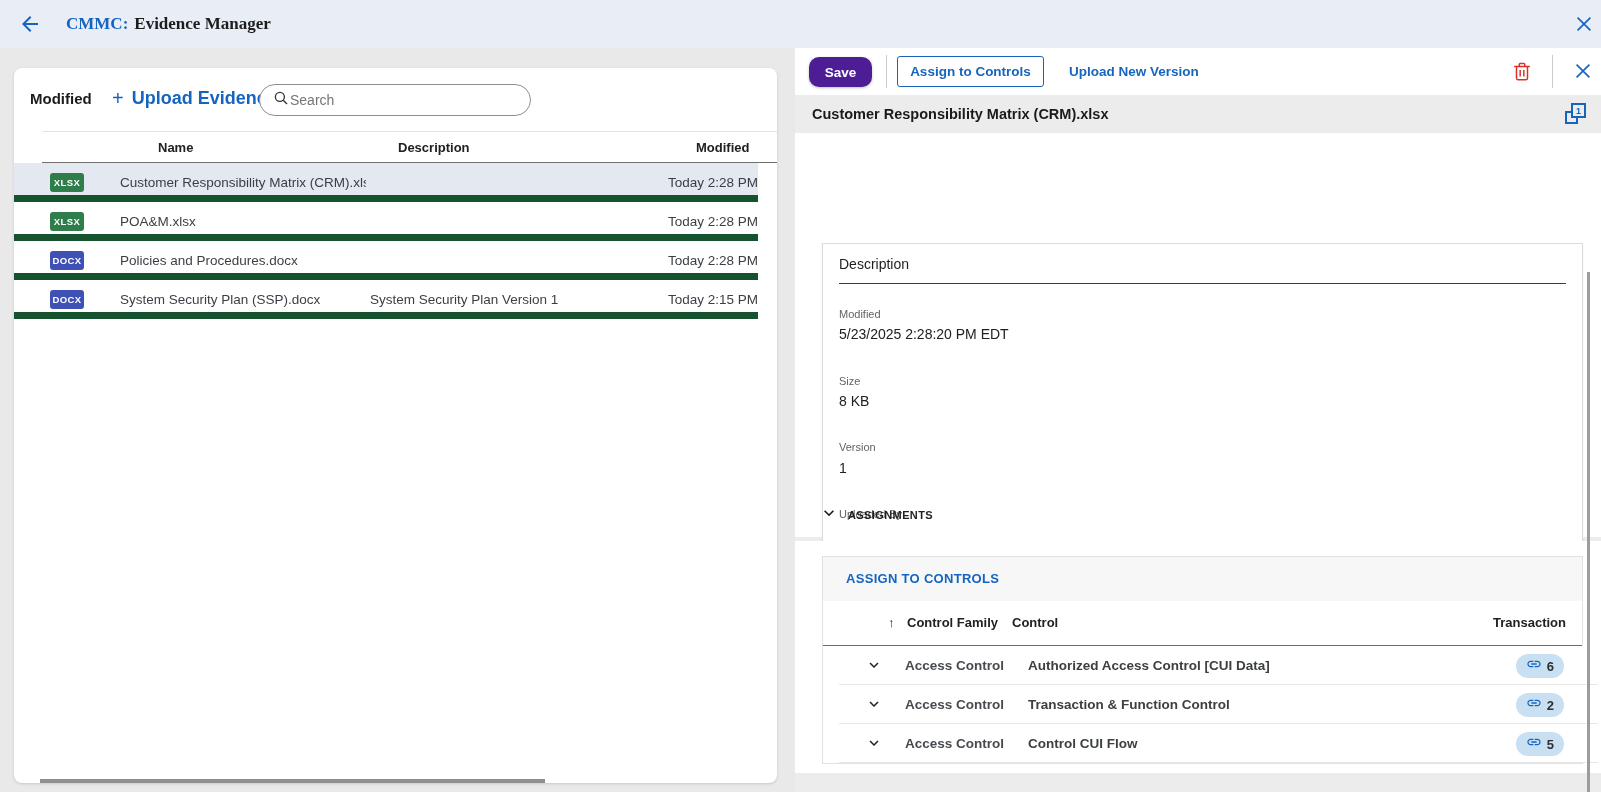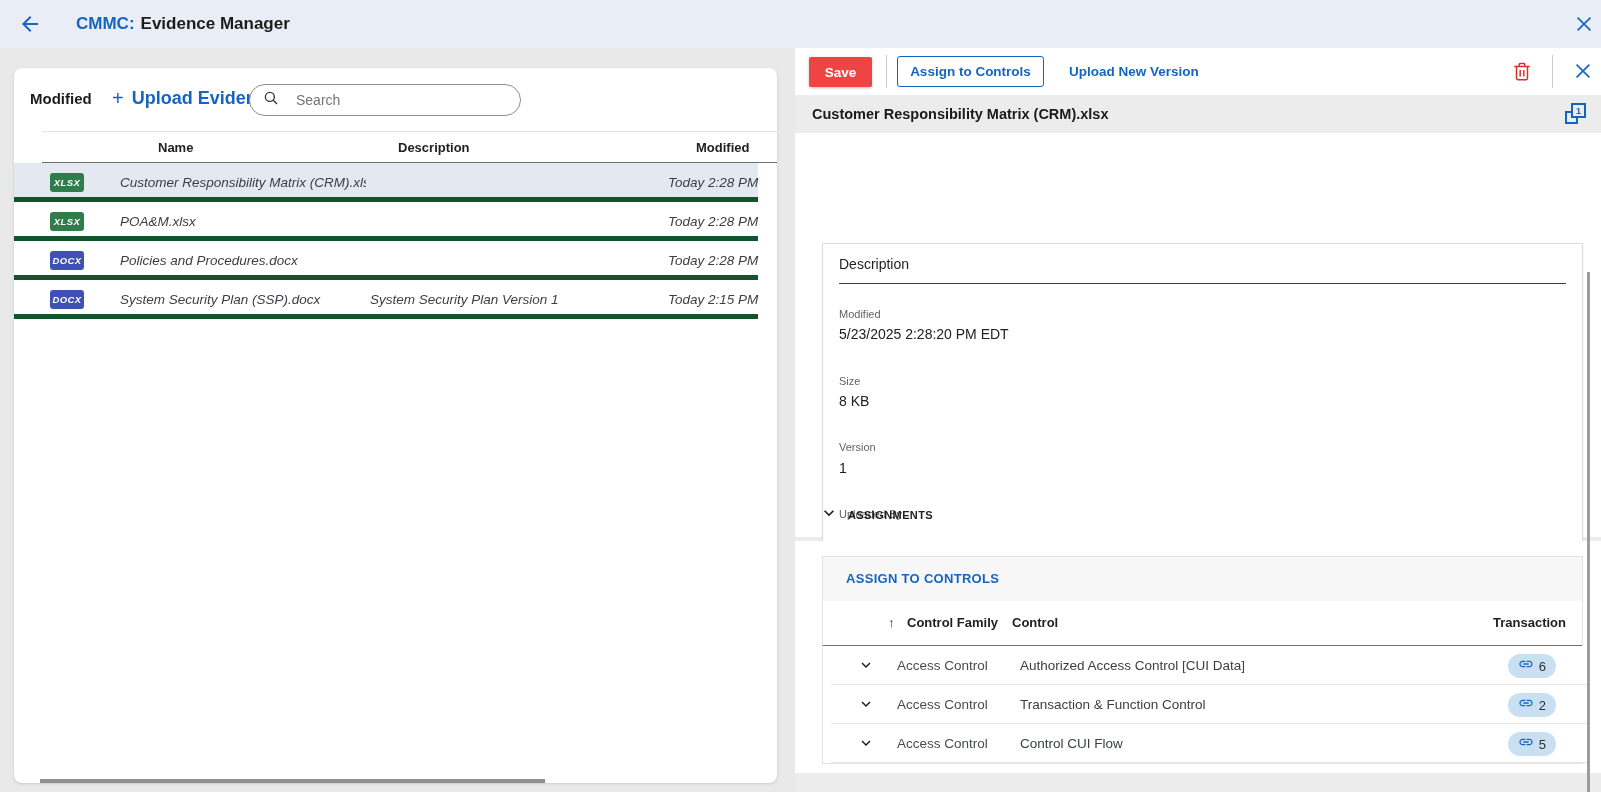--- a/index.html
+++ b/index.html
@@ -11,53 +11,53 @@
     overflow:hidden;
     color:#202124;
   }
 
   
   .app-header{
     position:absolute; left:0; top:0; width:1601px; height:48px;
     background:#e8edf6; display:flex; align-items:center;
   }
   .back-btn{ position:absolute; left:18px; top:12px; width:24px; height:24px; cursor:pointer; }
-  .app-title{ position:absolute; left:76px; top:0; line-height:48px; font-size:17px; font-weight:bold; white-space:nowrap;}
+  .app-title{ position:absolute; left:66px; top:0; line-height:48px; font-size:17px; font-weight:bold; white-space:nowrap;font-family:Liberation Serif, serif;}
   .app-title .prefix{ color:#1565c0; }
   .app-title .main{ color:#1d1d1d; margin-left:6px; }
   .header-close{ position:absolute; left:1573px; top:13px; width:22px; height:22px; cursor:pointer; }
 
   
   .evidence-card{
     position:absolute; left:14px; top:68px; width:763px; height:715px;
     background:#fff; border-radius:8px; box-shadow:0 1px 3px rgba(0,0,0,.14);
     overflow:hidden;
   }
   .evidence-title{ position:absolute; left:16px; top:22px; font-size:15px; font-weight:bold; color:#1c1c1c; }
   .upload-btn{ position:absolute; left:98px; top:15px; height:30px; display:flex; align-items:center; gap:8px; cursor:pointer; background:none; border:none; }
   .upload-btn .plus{ font-size:20px; color:#1565c0; font-weight:normal; line-height:28px; }
   .upload-btn .lbl{ font-size:18px; font-weight:bold; color:#1565c0; }
   .search-box{
-    position:absolute; left:235px; top:16px; width:272px; height:32px;
+    position:absolute; left:245px; top:16px; width:272px; height:32px;
     border:1px solid #8e8e8e; border-radius:16px; background:#fff;
-    display:flex; align-items:center; padding:0 12px; gap:16px;
+    display:flex; align-items:center; padding:0 12px; gap:0;
   }
   .search-box input{ border:none; outline:none; flex:1; font-size:14px; font-family:inherit; color:#202124; background:transparent; }
   .search-box input::placeholder{ color:#757575; }
 
   .file-table-head{
     position:absolute; left:0; top:63px; width:744px; height:32px;
     border-top:1px solid #e3e3e3; border-bottom:1px solid #6f6f6f; background:#fff;margin-left:28px;
   }
   .file-table-head .cell, .file-row .cell{ position:absolute; top:0; line-height:31px; white-space:nowrap; overflow:hidden; }
   .file-table-head .cell{ font-size:13px; font-weight:bold; color:#202124; }
   .sort-arrow{ font-size:13px; font-weight:bold; color:#202124; }
   .file-row{
     position:absolute; left:0; width:744px; height:39px;
-    border-bottom:5px solid #14532d; background:#fff; cursor:pointer;font-style:italic;
+    border-bottom:7px solid #14532d; background:#fff; cursor:pointer;
   }
   .file-row .cell{ line-height:39px; font-size:13.5px; color:#3b3f44; }
   .file-row.selected{ background:#e3e8f1; }
   .type-badge{
     position:absolute; left:36px; top:10px; width:34px; height:19px; border-radius:3px;
     color:#fff; font-size:9.5px; font-weight:bold; letter-spacing:.4px;
     display:flex; align-items:center; justify-content:center;
   }
   .type-badge.xlsx{ background:#2e7d4b; }
   .type-badge.docx{ background:#3f51b5; }
@@ -65,22 +65,22 @@
   .col-name-h{ left:116px; }
   .col-desc{ left:356px; width:285px; }
   .col-mod{ left:654px; width:140px; }
   .hscroll-thumb{ position:absolute; left:26px; top:711px; width:505px; height:4px; background:#8f8f8f; cursor:grab; }
 
   
   .detail-panel{ position:absolute; left:795px; top:48px; width:806px; height:744px; background:#ececec; }
   .toolbar{ position:absolute; left:0; top:0; width:806px; height:47px; background:#fff; }
   .save-btn{
     position:absolute; left:14px; top:9px; width:63px; height:30px;
-    background:#ef4444; color:#fff; font-size:13.5px; font-weight:bold;
-    border:none; border-radius:2px; box-shadow:0 1px 3px rgba(0,0,0,.25); cursor:pointer; font-family:inherit;
+    background:#4c1d95; color:#fff; font-size:13.5px; font-weight:bold;
+    border:none; border-radius:10px; box-shadow:0 1px 3px rgba(0,0,0,.25); cursor:pointer; font-family:inherit;
   }
   .toolbar-divider{ position:absolute; top:7px; width:1px; height:33px; background:#cbcbcb; }
   .assign-btn{
     position:absolute; left:102px; top:8px; width:147px; height:31px;
     background:#fff; color:#1565c0; font-size:13.5px; font-weight:bold;
     border:1px solid #1565c0; border-radius:3px; cursor:pointer; font-family:inherit;
   }
   .upload-version-btn{
     position:absolute; left:262px; top:8px; height:31px; padding:0 12px;
     background:none; border:none; color:#1565c0; font-size:13.5px; font-weight:bold; cursor:pointer; font-family:inherit;
@@ -119,21 +119,21 @@
     position:absolute; left:27px; top:508px; width:761px; height:208px;
     background:#fff; border:1px solid #e2e2e2;
   }
   .assign-strip{ position:absolute; left:0; top:0; width:759px; height:44px; background:#f7f7f7; }
   .assign-link{
     position:absolute; left:23px; top:0; line-height:44px; font-size:13px; font-weight:bold;
     color:#1565c0; letter-spacing:.3px; background:none; border:none; cursor:pointer; font-family:inherit;
   }
   .ctrl-head{ position:absolute; left:0; top:44px; width:759px; height:45px; border-bottom:1px solid #6f6f6f; background:#fff; }
   .ctrl-head .cell{ position:absolute; top:0; line-height:44px; font-size:13px; font-weight:bold; color:#202124; white-space:nowrap; }
-  .ctrl-row{ position:absolute; left:8px; width:759px; height:39px; border-bottom:1px solid #e7e7e7; background:#fff; }
+  .ctrl-row{ position:absolute; left:16px; width:759px; height:39px; border-bottom:1px solid #e7e7e7; background:#fff;font-weight:bold; }
   .ctrl-row .cell{ position:absolute; top:0; line-height:39px; font-size:13.5px; white-space:nowrap; }
   .ctrl-row .chev{ position:absolute; left:26px; top:10px; width:18px; height:18px; cursor:pointer; }
   .c-family{ left:66px; color:#474b50; }
   .c-family-h{ left:84px; }
   .c-control{ left:189px; color:#3c4043; }
   .c-objectives-h{ right:16px; }
   .obj-pill{
     position:absolute; right:34px; top:8px; height:24px; border-radius:12px;
     background:#c9e0f2; display:flex; align-items:center; gap:5px; padding:0 10px; cursor:pointer;
   }

